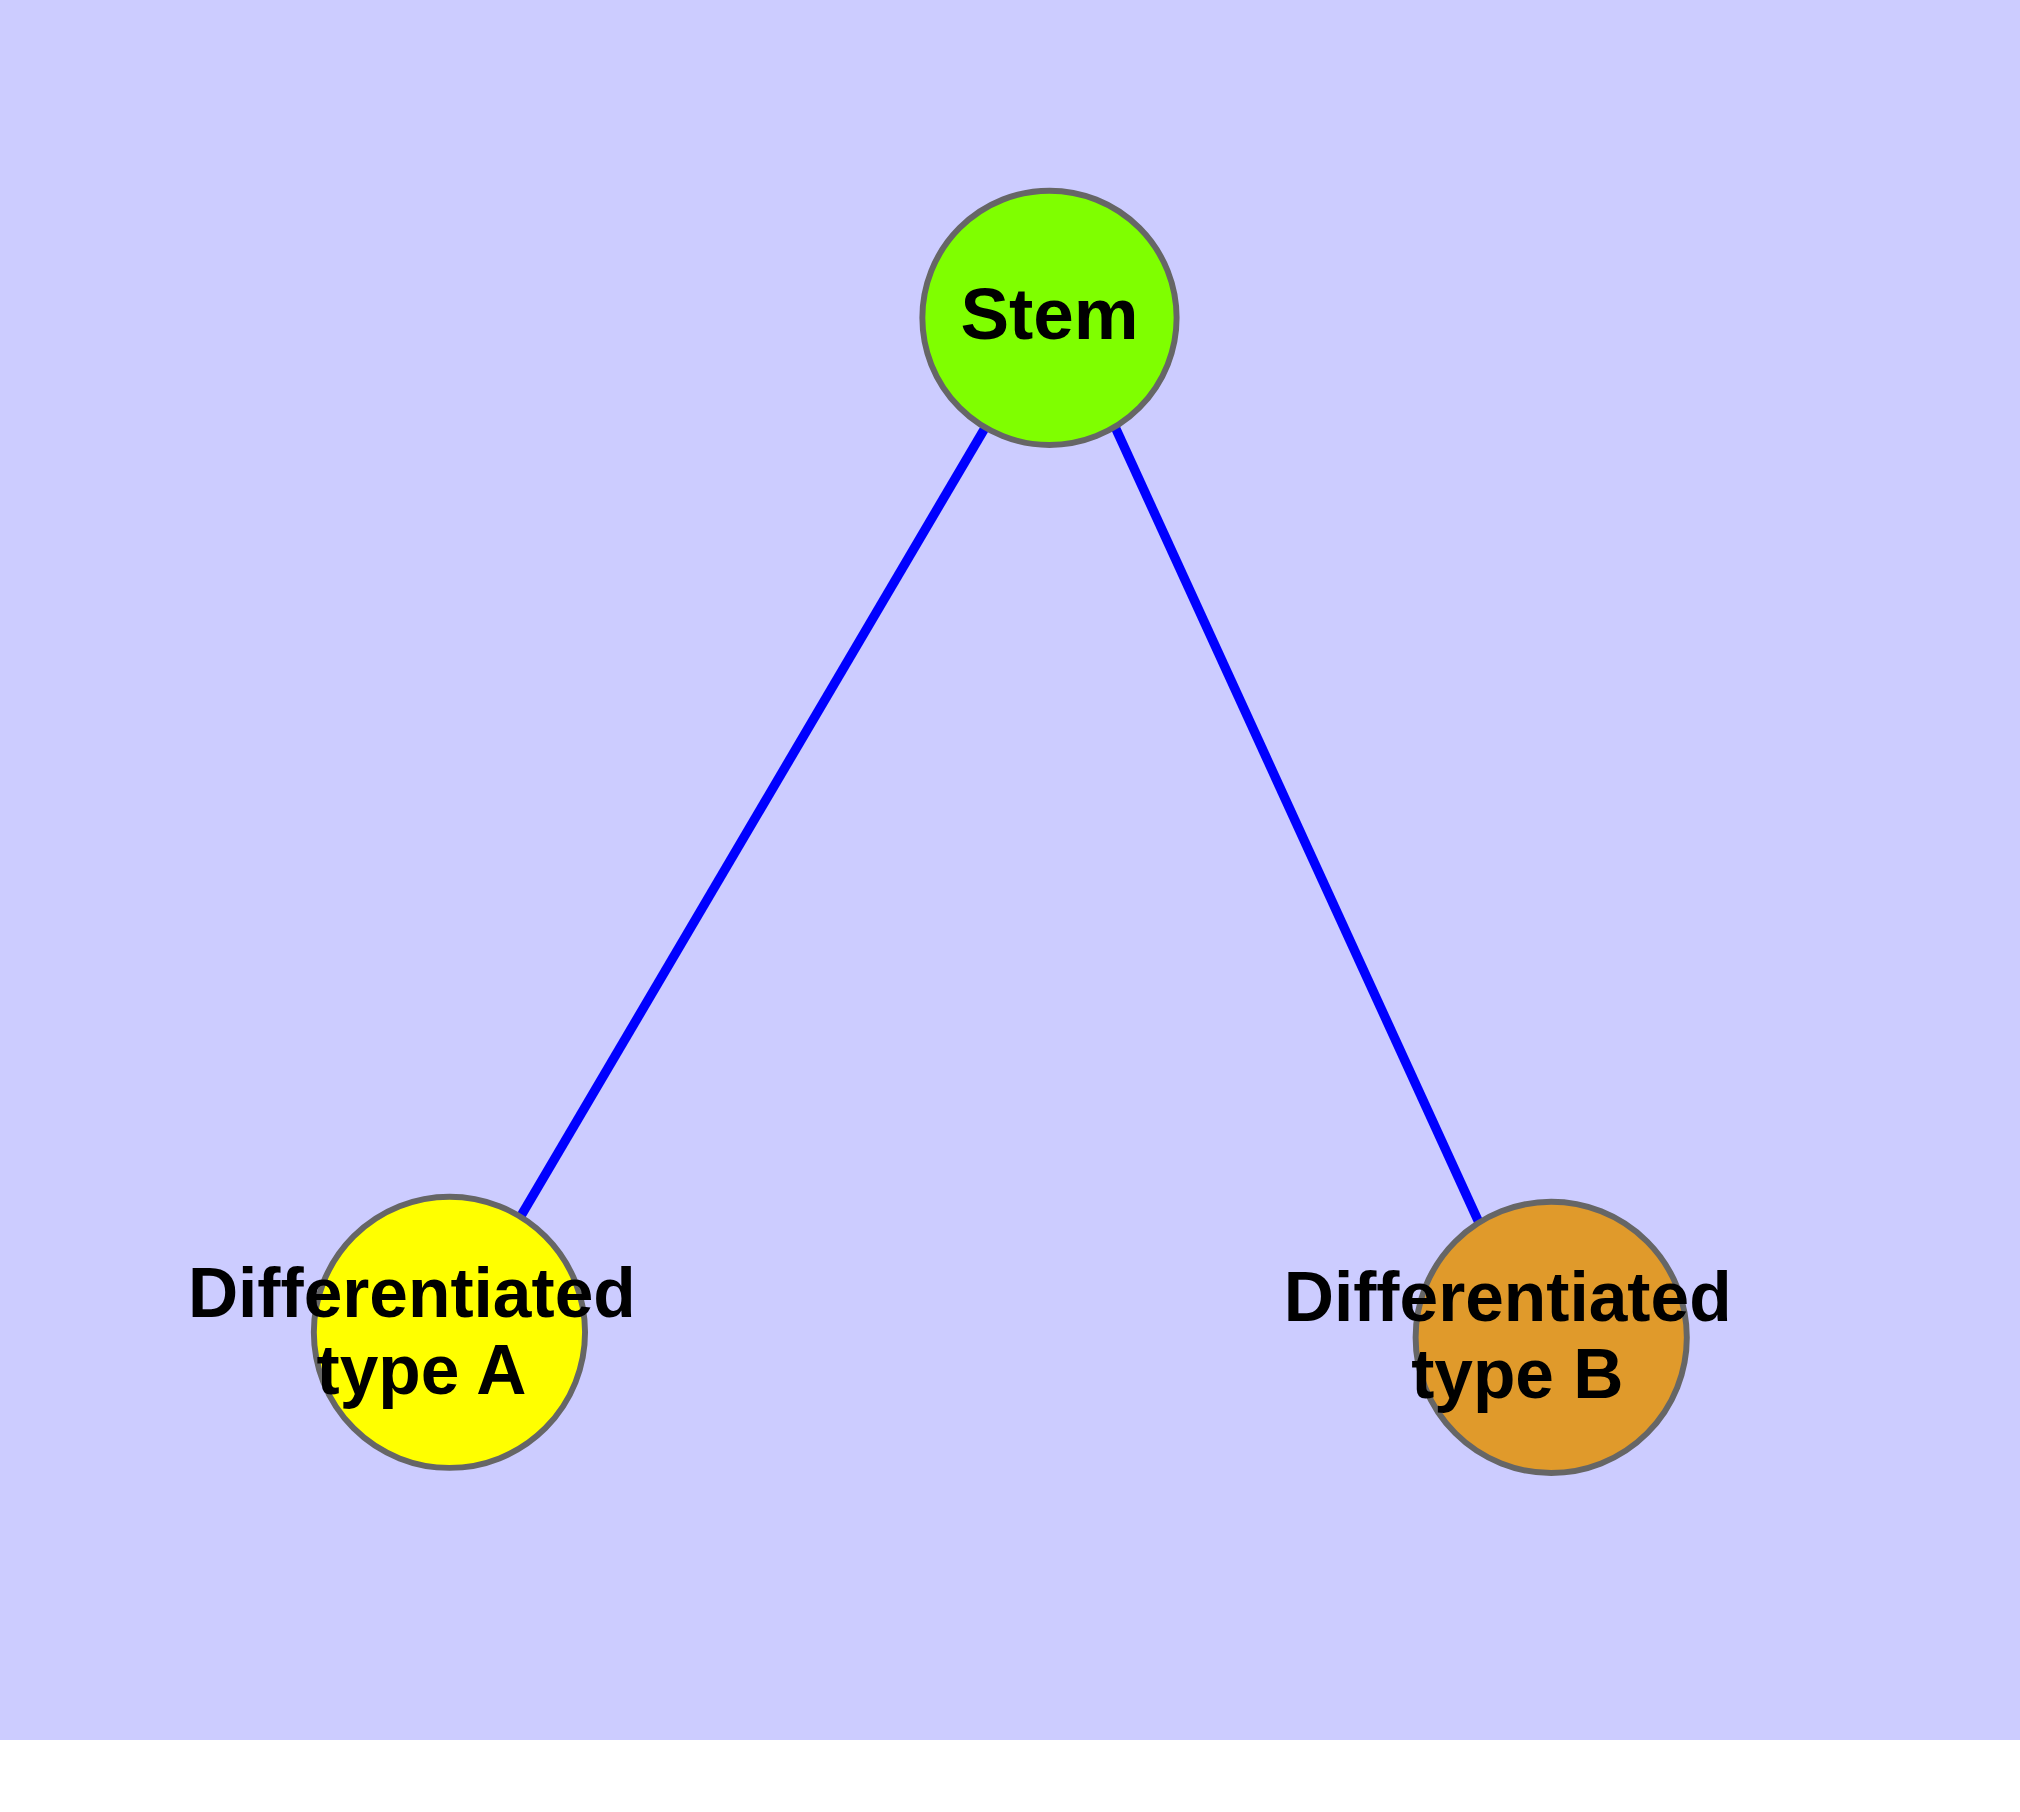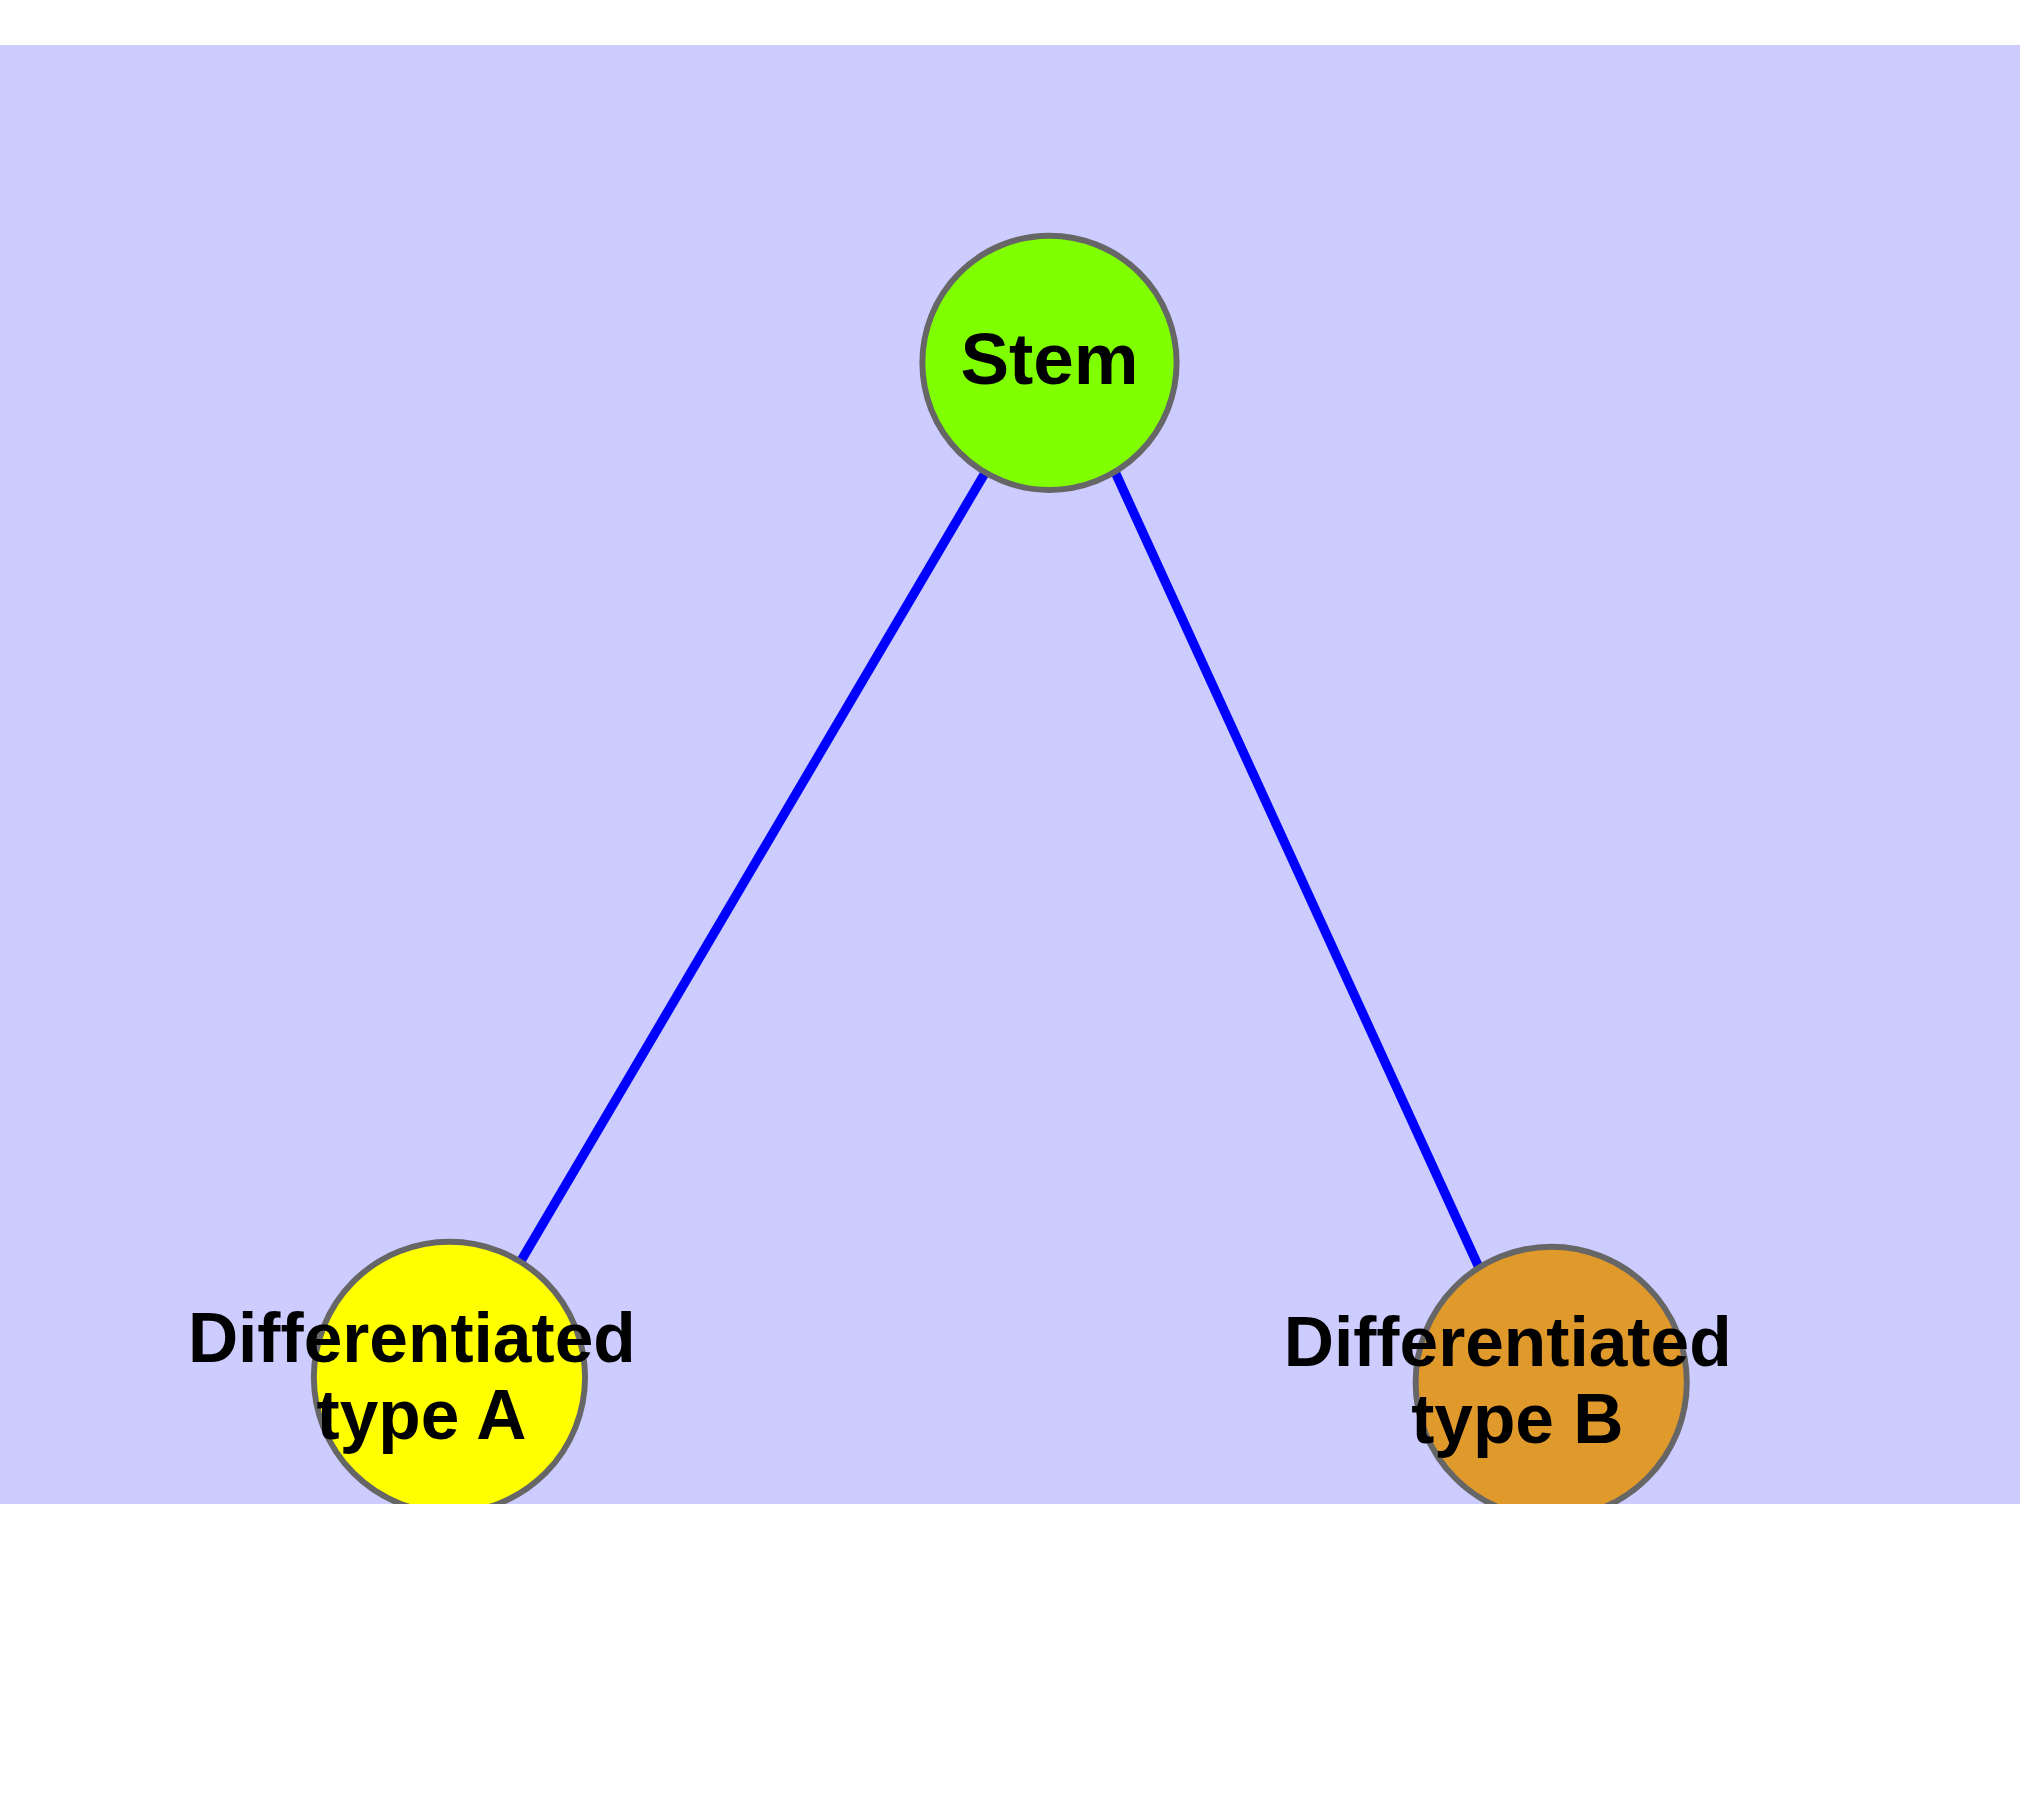--- a/index.html
+++ b/index.html
@@ -6,24 +6,23 @@
   html, body {
     margin: 0;
     padding: 0;
   }
   body {
     font-family: "Liberation Sans", sans-serif;
   }
   #stage {
     position: relative;
     width: 2021px;
-    height: 1459px;
+    height: 1740px;
     overflow: hidden;
     background: #ccccff;
-    margin-top: 45px;
   }
   #graph-svg {
     position: absolute;
     left: 0;
     top: 0;
     width: 2021px;
     height: 1812px;
     display: block;
   }
   .node-circle {

